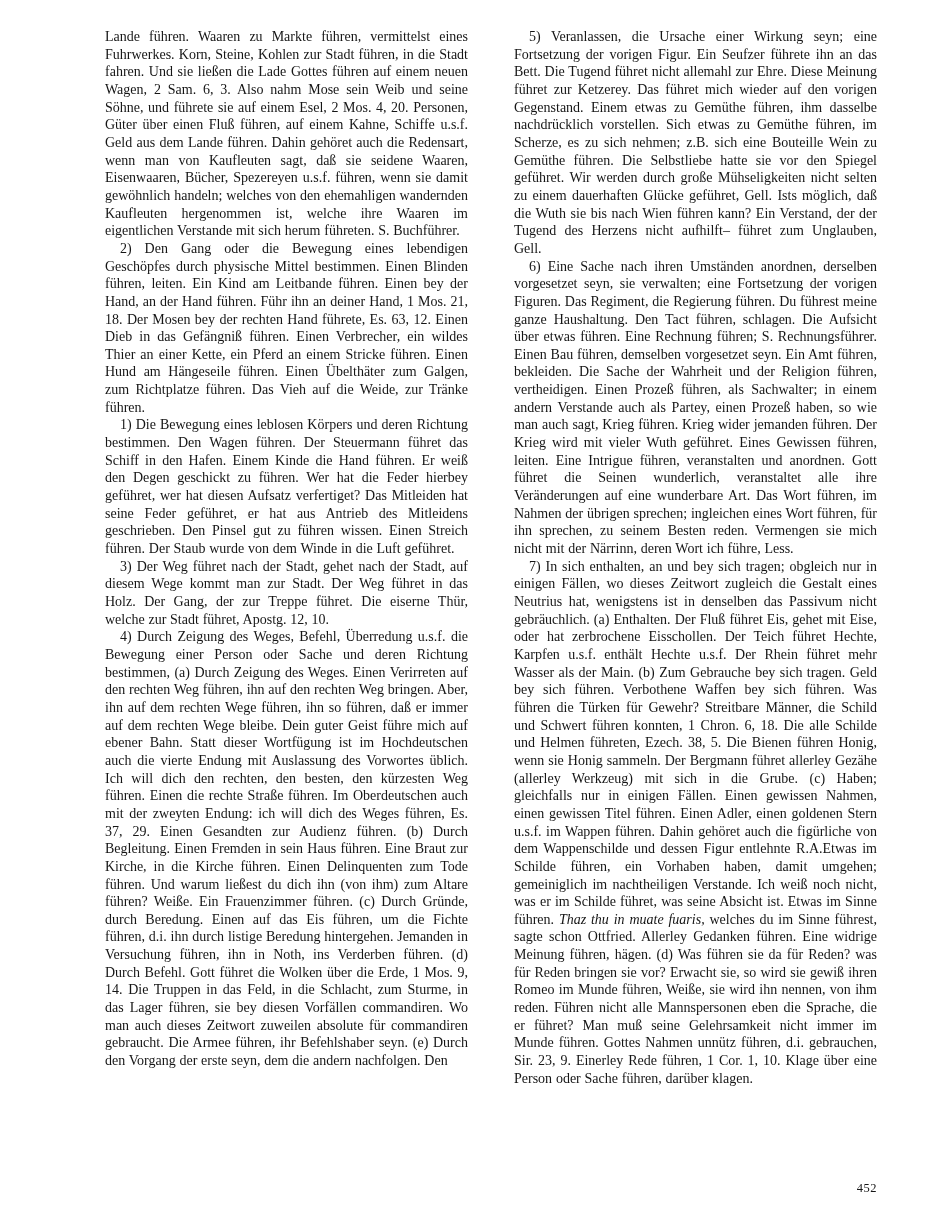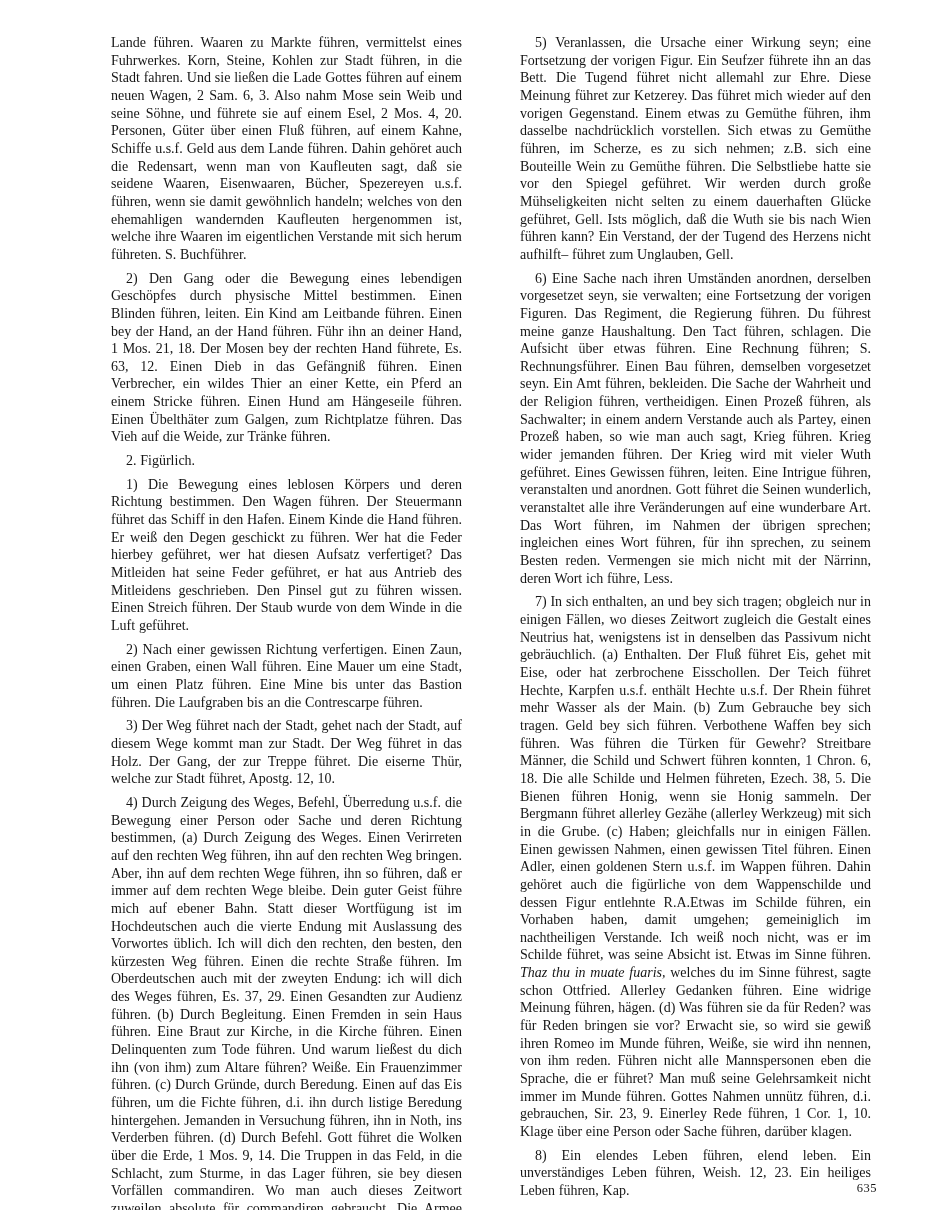--- a/index.html
+++ b/index.html
@@ -27,21 +27,21 @@
     font-size: 14px;
     line-height: 17.65px;
     text-align: justify;
     hyphens: auto;
     -webkit-hyphens: auto;
     word-spacing: 0.02em;
   }
   .col-left  { left: 105px; }
   .col-right { left: 514px; }
   .col p {
-    margin: 6px;
+    margin: 0;
     padding: 0;
     text-indent: 15px;
   }
   .col p.noindent { text-indent: 0; }
   .ital { font-style: italic; font-family: Liberation Serif, serif; }
   .page-number {
     position: absolute;
     top: 1181px;
     right: 58px;
     font-size: 12.5px;
@@ -50,29 +50,26 @@
   }
 </style>
 </head>
 <body>
 
 <div class="page">
 
   <div class="col col-left">
     <p class="noindent">Lande führen. Waaren zu Markte führen, vermittelst eines Fuhrwerkes. Korn, Steine, Kohlen zur Stadt führen, in die Stadt fahren. Und sie ließen die Lade Gottes führen auf einem neuen Wagen, 2 Sam. 6, 3. Also nahm Mose sein Weib und seine Söhne, und führete sie auf einem Esel, 2 Mos. 4, 20. Personen, Güter über einen Fluß führen, auf einem Kahne, Schiffe u.s.f. Geld aus dem Lande führen. Dahin gehöret auch die Redensart, wenn man von Kaufleuten sagt, daß sie seidene Waaren, Eisenwaaren, Bücher, Spezereyen u.s.f. führen, wenn sie damit gewöhnlich handeln; welches von den ehemahligen wandernden Kaufleuten hergenommen ist, welche ihre Waaren im eigentlichen Verstande mit sich herum führeten. S. Buchführer.</p>
     <p>2) Den Gang oder die Bewegung eines lebendigen Geschöpfes durch physische Mittel bestimmen. Einen Blinden führen, leiten. Ein Kind am Leitbande führen. Einen bey der Hand, an der Hand führen. Führ ihn an deiner Hand, 1 Mos. 21, 18. Der Mosen bey der rechten Hand führete, Es. 63, 12. Einen Dieb in das Gefängniß führen. Einen Verbrecher, ein wildes Thier an einer Kette, ein Pferd an einem Stricke führen. Einen Hund am Hängeseile führen. Einen Übelthäter zum Galgen, zum Richtplatze führen. Das Vieh auf die Weide, zur Tränke führen.</p>
-    <p>2. Figürlich.</p>
     <p>1) Die Bewegung eines leblosen Körpers und deren Richtung bestimmen. Den Wagen führen. Der Steuermann führet das Schiff in den Hafen. Einem Kinde die Hand führen. Er weiß den Degen geschickt zu führen. Wer hat die Feder hierbey geführet, wer hat diesen Aufsatz verfertiget? Das Mitleiden hat seine Feder geführet, er hat aus Antrieb des Mitleidens geschrieben. Den Pinsel gut zu führen wissen. Einen Streich führen. Der Staub wurde von dem Winde in die Luft geführet.</p>
-    <p>2) Nach einer gewissen Richtung verfertigen. Einen Zaun, einen Graben, einen Wall führen. Eine Mauer um eine Stadt, um einen Platz führen. Eine Mine bis unter das Bastion führen. Die Laufgraben bis an die Contrescarpe führen.</p>
     <p>3) Der Weg führet nach der Stadt, gehet nach der Stadt, auf diesem Wege kommt man zur Stadt. Der Weg führet in das Holz. Der Gang, der zur Treppe führet. Die eiserne Thür, welche zur Stadt führet, Apostg. 12, 10.</p>
     <p>4) Durch Zeigung des Weges, Befehl, Überredung u.s.f. die Bewegung einer Person oder Sache und deren Richtung bestimmen, (a) Durch Zeigung des Weges. Einen Verirreten auf den rechten Weg führen, ihn auf den rechten Weg bringen. Aber, ihn auf dem rechten Wege führen, ihn so führen, daß er immer auf dem rechten Wege bleibe. Dein guter Geist führe mich auf ebener Bahn. Statt dieser Wortfügung ist im Hochdeutschen auch die vierte Endung mit Auslassung des Vorwortes üblich. Ich will dich den rechten, den besten, den kürzesten Weg führen. Einen die rechte Straße führen. Im Oberdeutschen auch mit der zweyten Endung: ich will dich des Weges führen, Es. 37, 29. Einen Gesandten zur Audienz führen. (b) Durch Begleitung. Einen Fremden in sein Haus führen. Eine Braut zur Kirche, in die Kirche führen. Einen Delinquenten zum Tode führen. Und warum ließest du dich ihn (von ihm) zum Altare führen? Weiße. Ein Frauenzimmer führen. (c) Durch Gründe, durch Beredung. Einen auf das Eis führen, um die Fichte führen, d.i. ihn durch listige Beredung hintergehen. Jemanden in Versuchung führen, ihn in Noth, ins Verderben führen. (d) Durch Befehl. Gott führet die Wolken über die Erde, 1 Mos. 9, 14. Die Truppen in das Feld, in die Schlacht, zum Sturme, in das Lager führen, sie bey diesen Vorfällen commandiren. Wo man auch dieses Zeitwort zuweilen absolute für commandiren gebraucht. Die Armee führen, ihr Befehlshaber seyn. (e) Durch den Vorgang der erste seyn, dem die andern nachfolgen. Den</p>
   </div>
 
   <div class="col col-right">
     <p>5) Veranlassen, die Ursache einer Wirkung seyn; eine Fortsetzung der vorigen Figur. Ein Seufzer führete ihn an das Bett. Die Tugend führet nicht allemahl zur Ehre. Diese Meinung führet zur Ketzerey. Das führet mich wieder auf den vorigen Gegenstand. Einem etwas zu Gemüthe führen, ihm dasselbe nachdrücklich vorstellen. Sich etwas zu Gemüthe führen, im Scherze, es zu sich nehmen; z.B. sich eine Bouteille Wein zu Gemüthe führen. Die Selbstliebe hatte sie vor den Spiegel geführet. Wir werden durch große Mühseligkeiten nicht selten zu einem dauerhaften Glücke geführet, Gell. Ists möglich, daß die Wuth sie bis nach Wien führen kann? Ein Verstand, der der Tugend des Herzens nicht aufhilft– führet zum Unglauben, Gell.</p>
     <p>6) Eine Sache nach ihren Umständen anordnen, derselben vorgesetzet seyn, sie verwalten; eine Fortsetzung der vorigen Figuren. Das Regiment, die Regierung führen. Du führest meine ganze Haushaltung. Den Tact führen, schlagen. Die Aufsicht über etwas führen. Eine Rechnung führen; S. Rechnungsführer. Einen Bau führen, demselben vorgesetzet seyn. Ein Amt führen, bekleiden. Die Sache der Wahrheit und der Religion führen, vertheidigen. Einen Prozeß führen, als Sachwalter; in einem andern Verstande auch als Partey, einen Prozeß haben, so wie man auch sagt, Krieg führen. Krieg wider jemanden führen. Der Krieg wird mit vieler Wuth geführet. Eines Gewissen führen, leiten. Eine Intrigue führen, veranstalten und anordnen. Gott führet die Seinen wunderlich, veranstaltet alle ihre Veränderungen auf eine wunderbare Art. Das Wort führen, im Nahmen der übrigen sprechen; ingleichen eines Wort führen, für ihn sprechen, zu seinem Besten reden. Vermengen sie mich nicht mit der Närrinn, deren Wort ich führe, Less.</p>
     <p><span>7) In sich enthalten, an und bey sich tragen; obgleich nur in einigen Fällen, wo dieses Zeitwort zugleich die Gestalt eines Neutrius hat, wenigstens ist in denselben das Passivum nicht gebräuchlich. (a) Enthalten. Der Fluß führet Eis, gehet mit Eise, oder hat zerbrochene Eisschollen. Der Teich führet Hechte, Karpfen u.s.f. enthält Hechte u.s.f. Der Rhein führet mehr Wasser als der Main. (b) Zum Gebrauche bey sich tragen. Geld bey sich führen. Verbothene Waffen bey sich führen. Was führen die Türken für Gewehr? Streitbare Männer, die Schild und Schwert führen konnten, 1 Chron. 6, 18. Die alle Schilde und Helmen führeten, Ezech. 38, 5. Die Bienen führen Honig, wenn sie Honig sammeln. Der Bergmann führet allerley Gezähe (allerley Werkzeug) mit sich in die Grube. (c) Haben; gleichfalls nur in einigen Fällen. Einen gewissen Nahmen, einen gewissen Titel führen. Einen Adler, einen goldenen Stern u.s.f. im Wappen führen. Dahin gehöret auch die figürliche von dem Wappenschilde und dessen Figur entlehnte R.A.Etwas im Schilde führen, ein Vorhaben haben, damit umgehen; gemeiniglich im nachtheiligen Verstande. Ich weiß noch nicht, was er im Schilde führet, was seine Absicht ist. Etwas im Sinne führen. </span><span class="ital">Thaz thu in muate fuaris,</span><span> welches du im Sinne führest, sagte schon Ottfried. Allerley Gedanken führen. Eine widrige Meinung führen, hägen. (d) Was führen sie da für Reden? was für Reden bringen sie vor? Erwacht sie, so wird sie gewiß ihren Romeo im Munde führen, Weiße, sie wird ihn nennen, von ihm reden. Führen nicht alle Mannspersonen eben die Sprache, die er führet? Man muß seine Gelehrsamkeit nicht immer im Munde führen. Gottes Nahmen unnütz führen, d.i. gebrauchen, Sir. 23, 9. Einerley Rede führen, 1 Cor. 1, 10. Klage über eine Person oder Sache führen, darüber klagen.</span></p>
-    <p>8) Ein elendes Leben führen, elend leben. Ein unverständiges Leben führen, Weish. 12, 23. Ein heiliges Leben führen, Kap.</p>
   </div>
 
-  <div class="page-number">635</div>
+  <div class="page-number">452</div>
 
 </div>
 
 </body></html>

